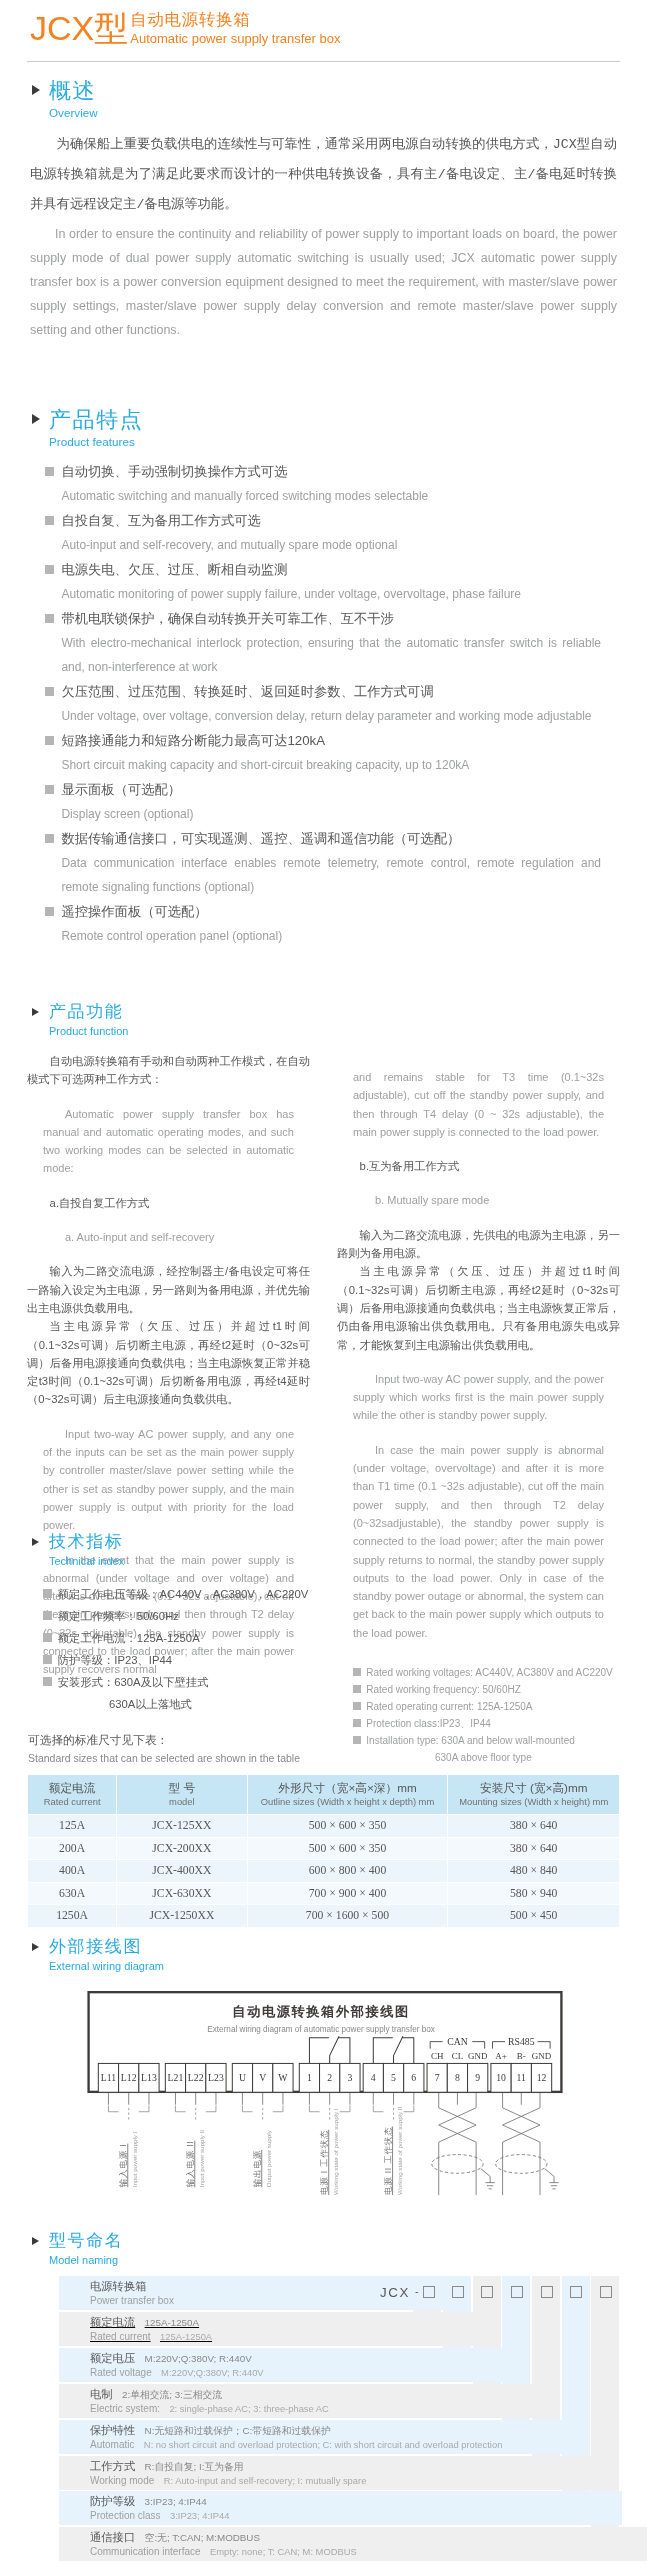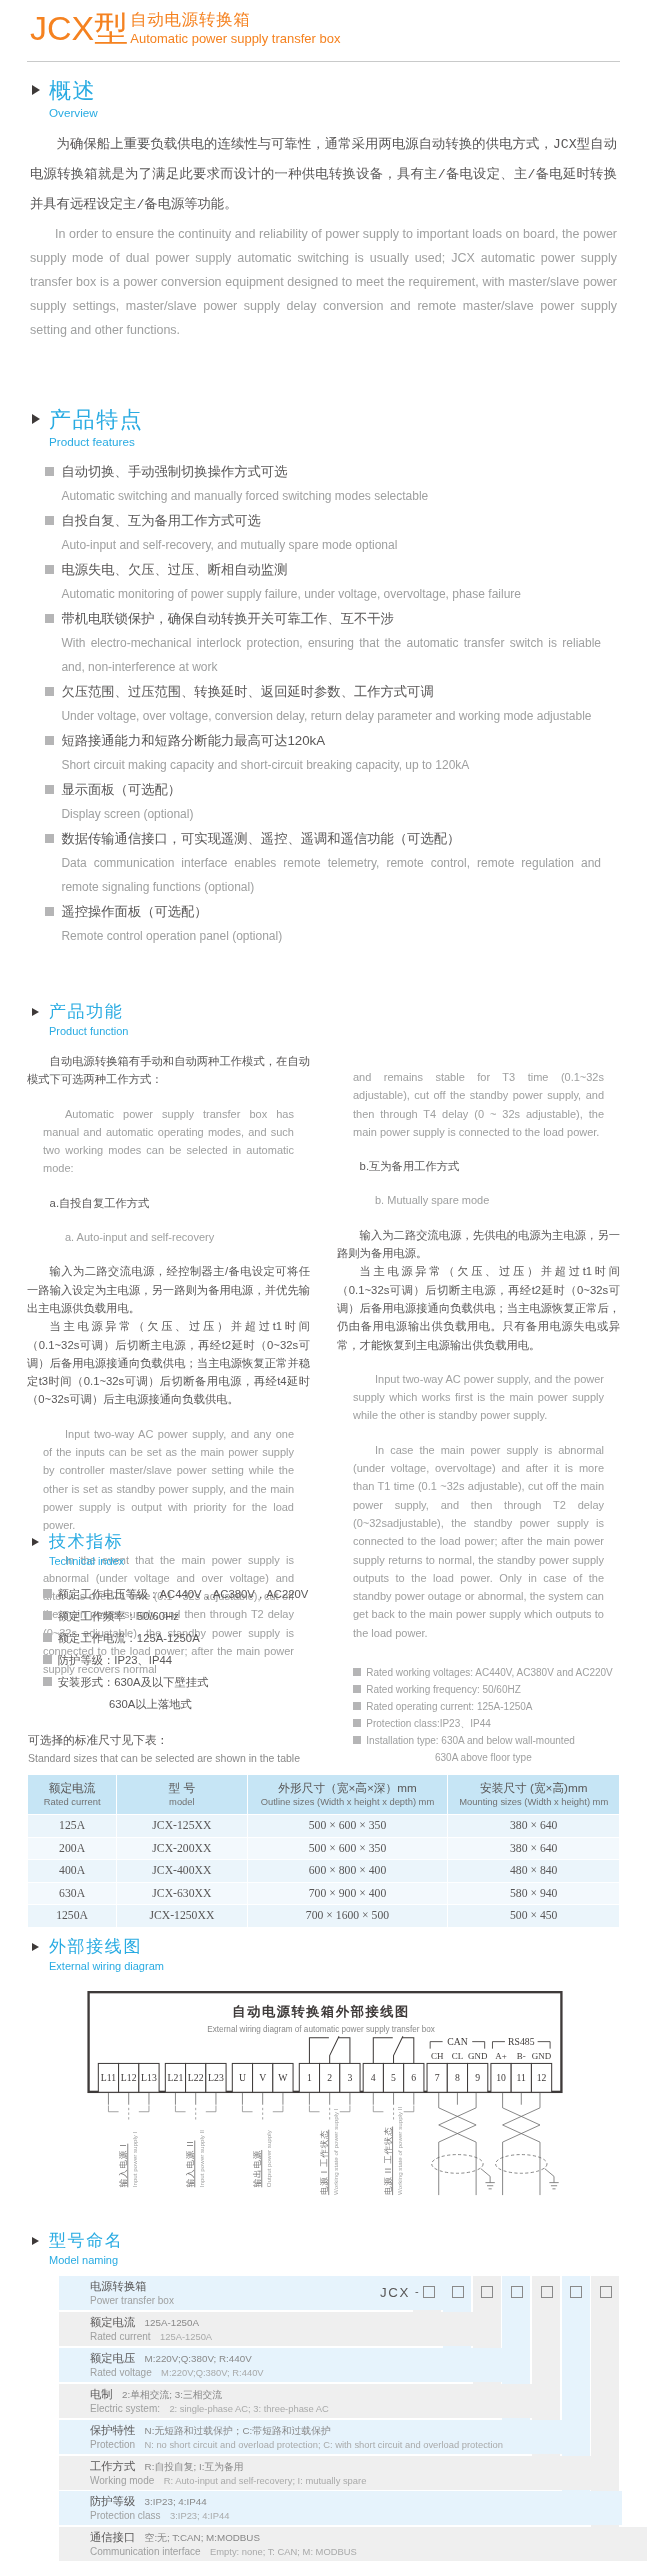--- a/index.html
+++ b/index.html
@@ -389,42 +389,42 @@
     <div class="strip n-gray" style="left:505px;height:180px;"></div>
     <div class="strip n-blue" style="left:535px;height:215px;"></div>
     <div class="strip n-gray" style="left:564px;height:251px;"></div>
 
     <div class="nrow n-blue" style="top:0;width:384px;">
       <div class="nwrap">
         <div><span class="nlabel">电源转换箱</span><span class="ndetail"></span></div>
         <div class="nen"><span>Power transfer box</span><span class="ndetail"></span></div>
       </div>
     </div>
-    <div class="nrow n-gray" style="top:36px;width:415px;">
+    <div class="nrow n-gray" style="top:36px;width:415px;text-decoration:underline;">
       <div class="nwrap">
         <div><span class="nlabel">额定电流</span><span class="ndetail">125A-1250A</span></div>
         <div class="nen"><span>Rated current</span><span class="ndetail">125A-1250A</span></div>
       </div>
     </div>
     <div class="nrow n-blue" style="top:72px;width:444px;">
       <div class="nwrap">
         <div><span class="nlabel">额定电压</span><span class="ndetail">M:220V;Q:380V; R:440V</span></div>
         <div class="nen"><span>Rated voltage</span><span class="ndetail">M:220V;Q:380V; R:440V</span></div>
       </div>
     </div>
     <div class="nrow n-gray" style="top:108px;width:474px;">
       <div class="nwrap">
         <div><span class="nlabel">电制</span><span class="ndetail">2:单相交流; 3:三相交流</span></div>
         <div class="nen"><span>Electric system:</span><span class="ndetail">2: single-phase AC; 3: three-phase AC</span></div>
       </div>
     </div>
     <div class="nrow n-blue" style="top:144px;width:503px;">
       <div class="nwrap">
         <div><span class="nlabel">保护特性</span><span class="ndetail">N:无短路和过载保护；C:带短路和过载保护</span></div>
-        <div class="nen"><span>Protection</span><span class="ndetail">N: no short circuit and overload protection; C: with short circuit and overload protection</span></div>
+        <div class="nen"><span>Automatic</span><span class="ndetail">N: no short circuit and overload protection; C: with short circuit and overload protection</span></div>
       </div>
     </div>
     <div class="nrow n-gray" style="top:180px;width:533px;">
       <div class="nwrap">
         <div><span class="nlabel">工作方式</span><span class="ndetail">R:自投自复; I:互为备用</span></div>
         <div class="nen"><span>Working mode</span><span class="ndetail">R: Auto-input and self-recovery; I: mutually spare</span></div>
       </div>
     </div>
     <div class="nrow n-blue" style="top:215px;width:563px;">
       <div class="nwrap">

